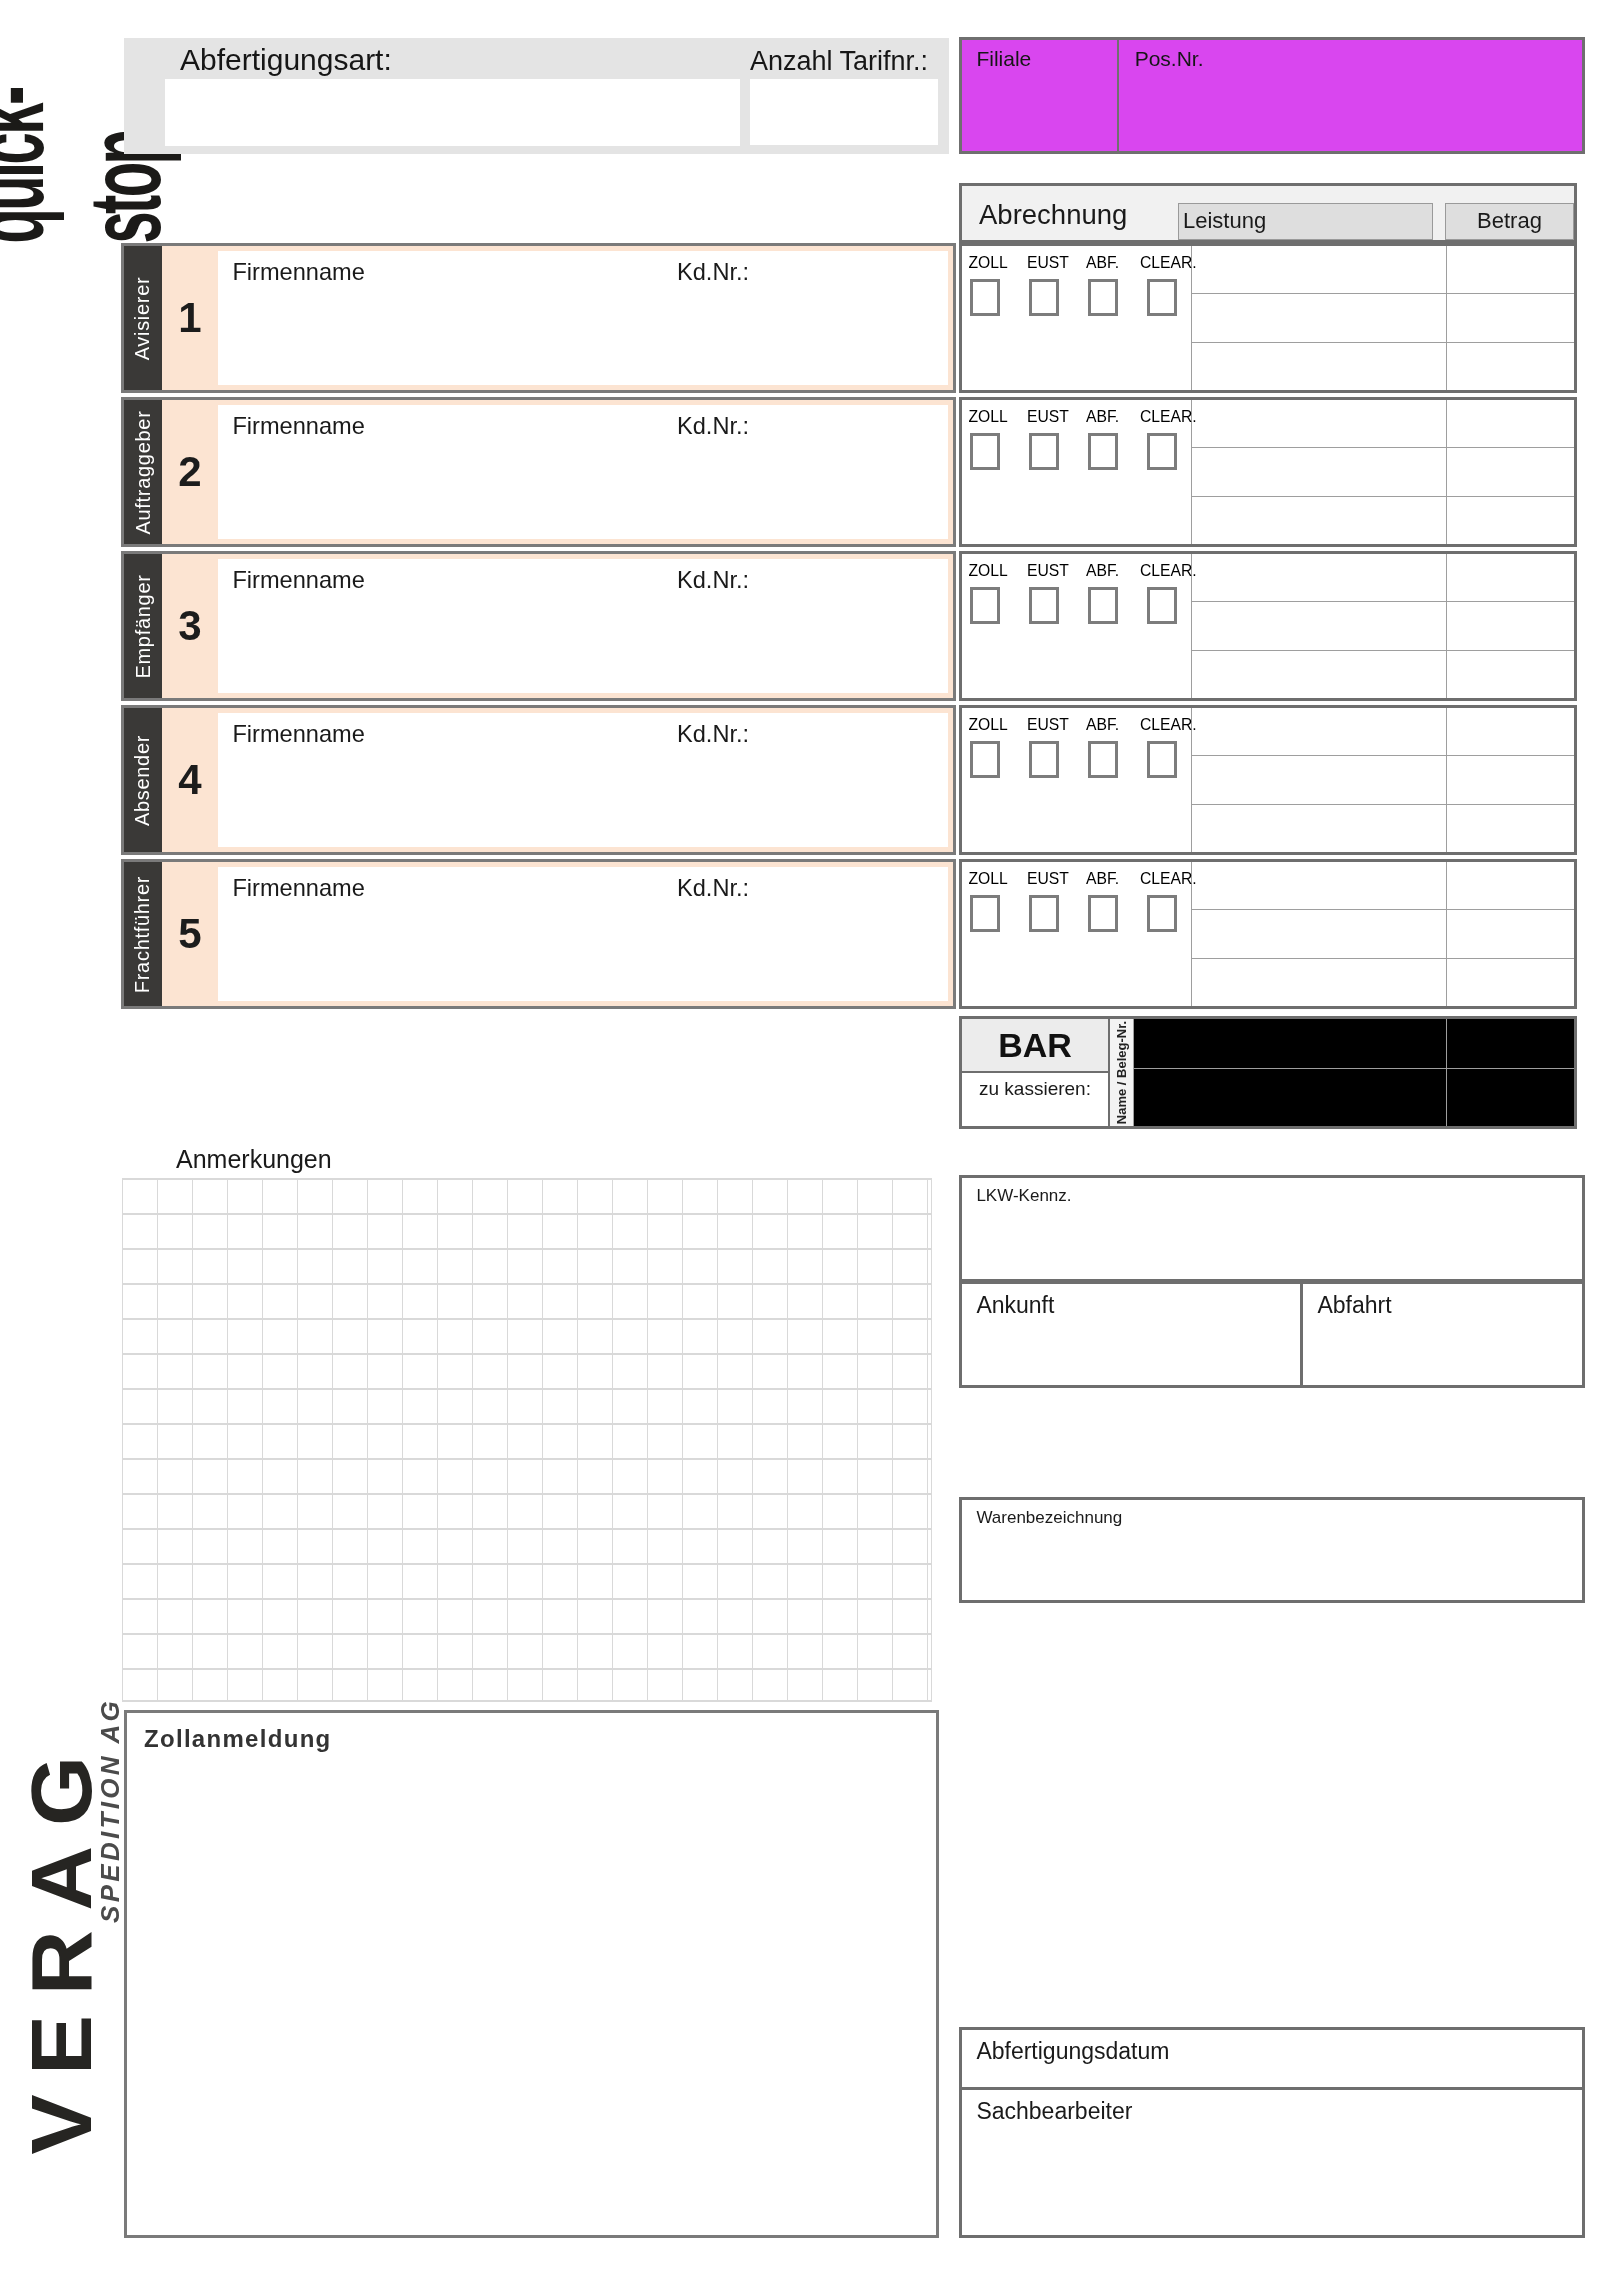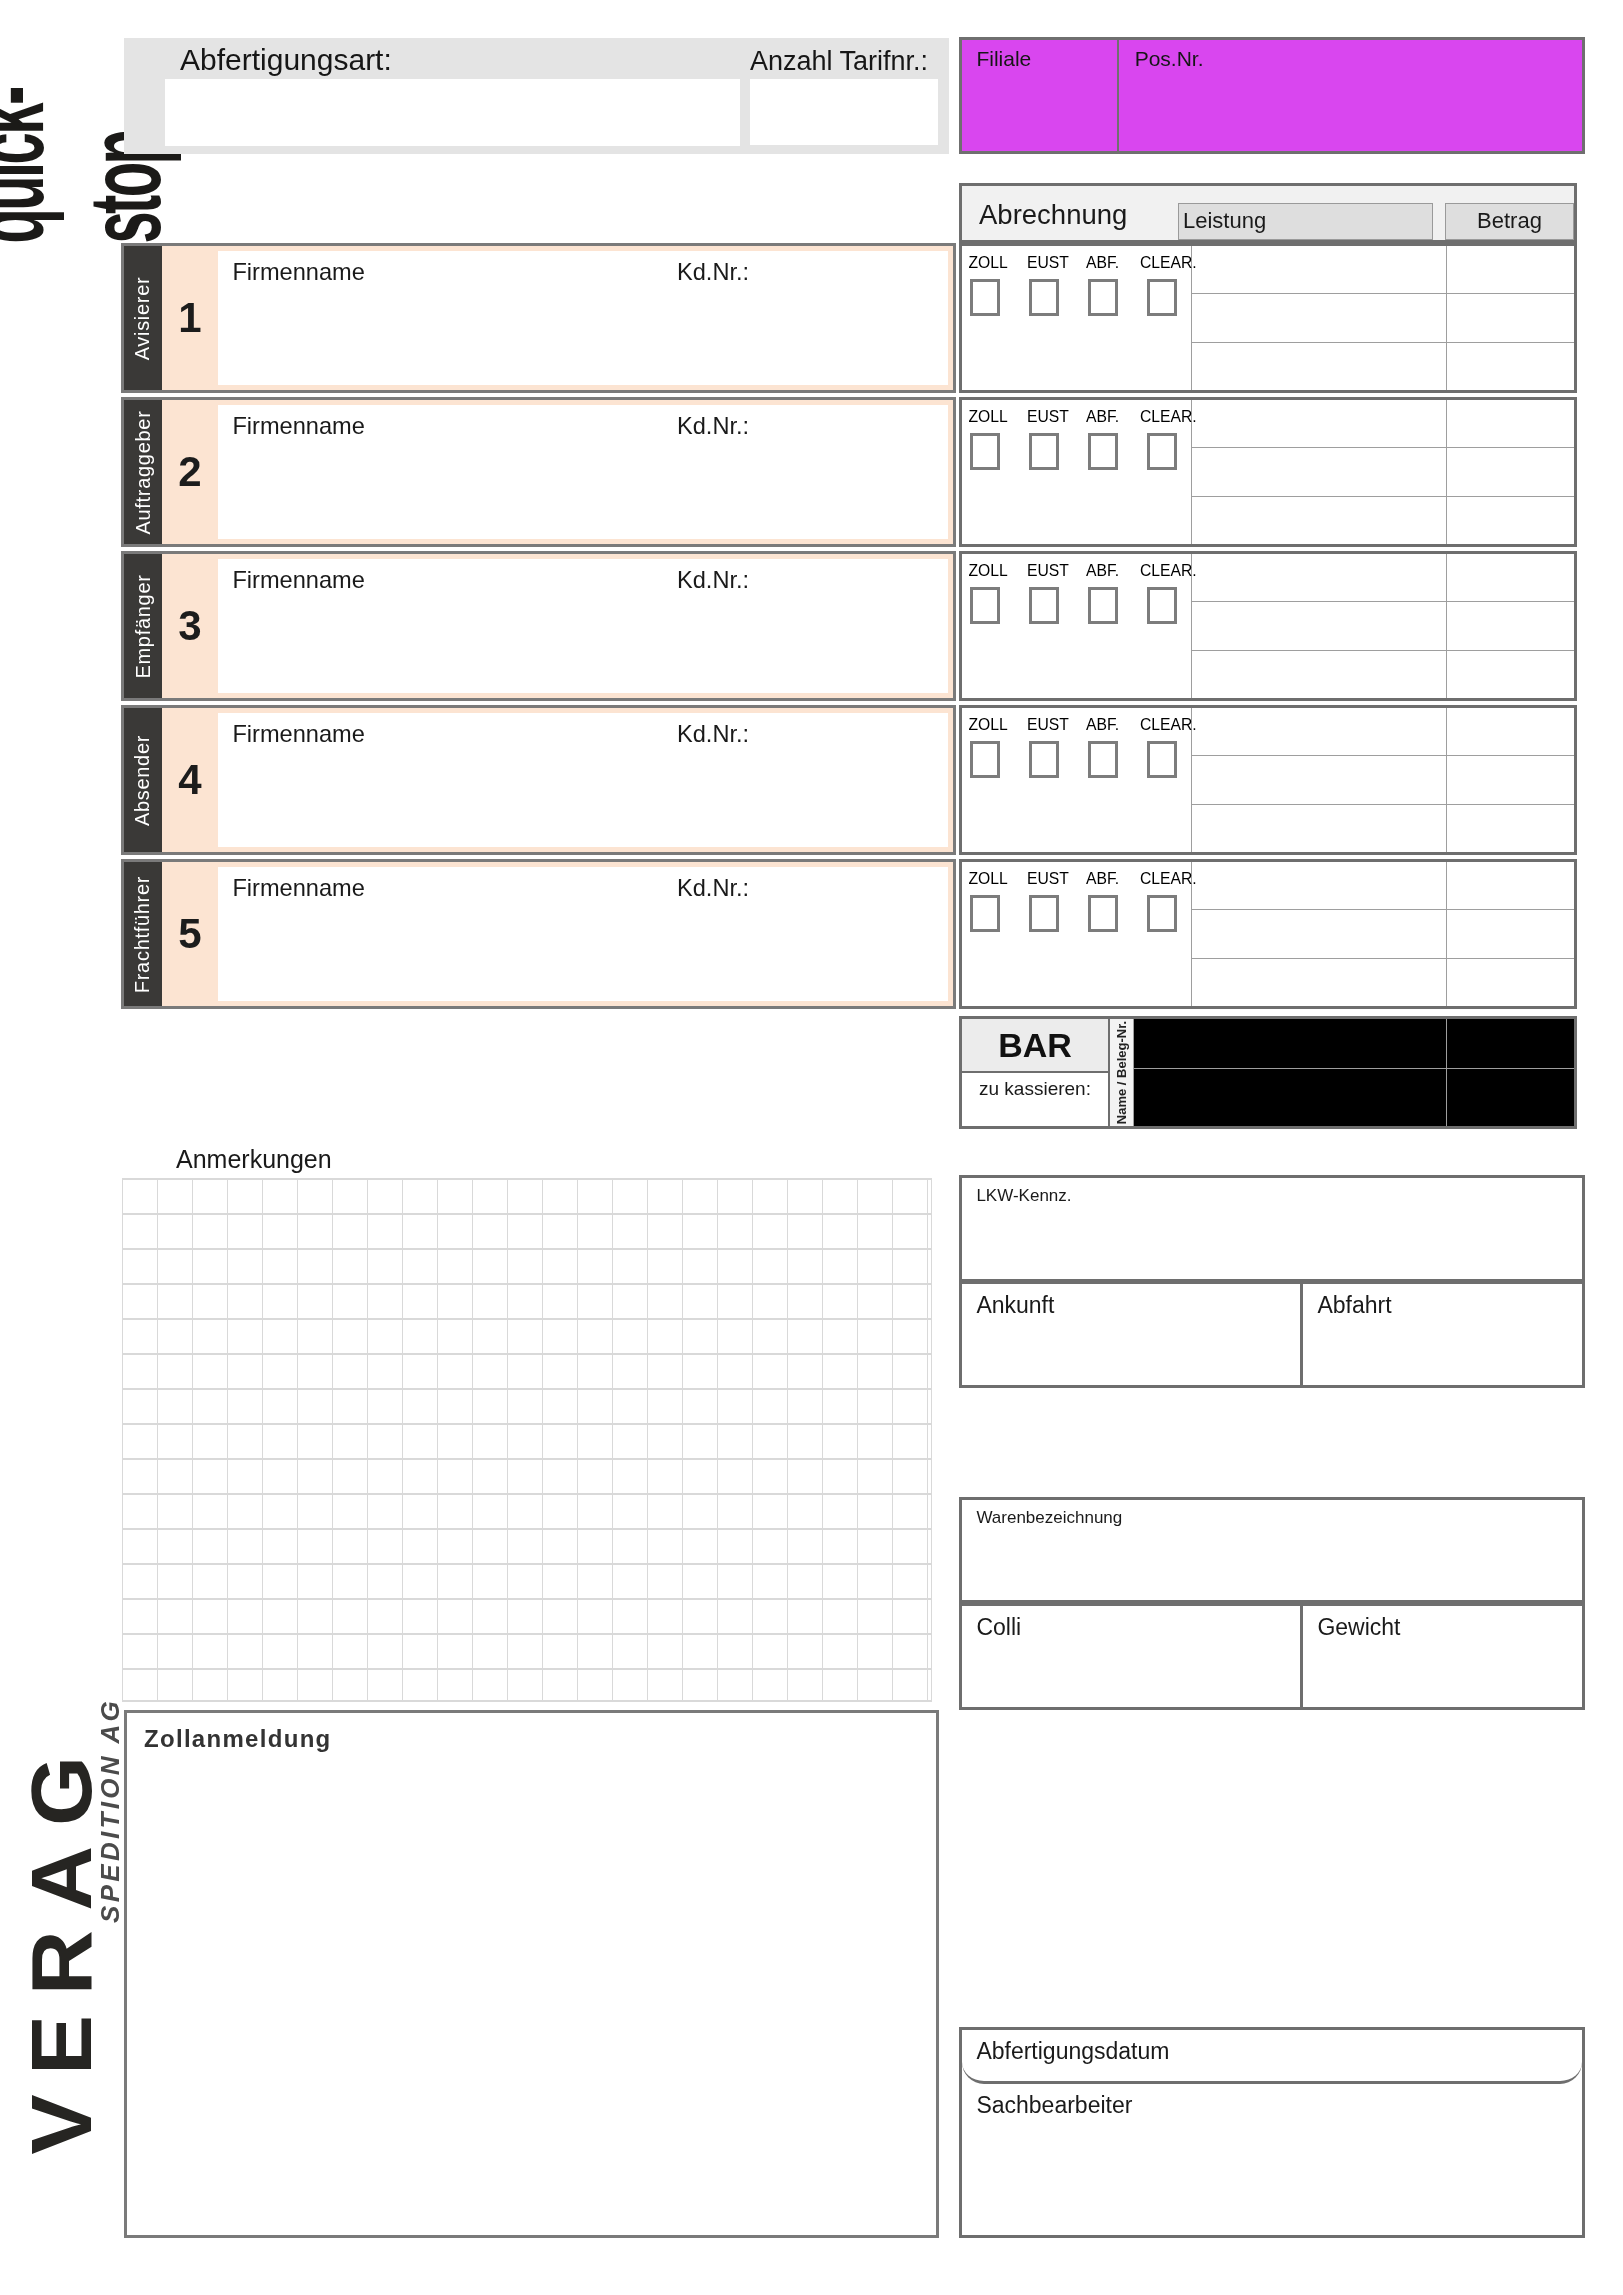--- a/index.html
+++ b/index.html
@@ -90,21 +90,21 @@
   
   .rbox{position:absolute;left:959px;width:626px;background:#fff;border:3.3px solid #6e6e6e;box-sizing:border-box;}
   .rbox .lbl, .cell2 .lbl{position:absolute;left:14.4px;top:7.9px;font-size:17px;}
   .splitbox{position:absolute;left:959px;width:626px;background:#fff;border:3.3px solid #6e6e6e;
       box-sizing:border-box;display:flex;}
   .splitbox .c1{width:341px;border-right:3.3px solid #6e6e6e;box-sizing:border-box;position:relative;}
   .splitbox .c2{flex:1;position:relative;}
   .splitbox .lbl{position:absolute;left:14.4px;top:7.9px;font-size:23px;}
   .vsplit{position:absolute;left:959px;width:626px;background:#fff;border:3.3px solid #6e6e6e;
       box-sizing:border-box;display:flex;flex-direction:column;}
-  .vsplit .v1{height:54px;border-bottom:3.3px solid #6e6e6e;box-sizing:border-box;position:relative;border-radius:22px;}
+  .vsplit .v1{height:60px;border-bottom:3.3px solid #6e6e6e;box-sizing:border-box;position:relative;}
   .vsplit .v2{flex:1;position:relative;}
   .vsplit .lbl{position:absolute;left:14.4px;top:7.9px;font-size:23px;}
 
   
   .zoll-box{position:absolute;left:124px;top:1710px;width:815px;height:528px;background:#fff;
       border:3.3px solid #7a7a7a;box-sizing:border-box;}
   .zoll-box .lbl{position:absolute;left:17px;top:11.8px;font-size:24px;font-weight:600;
       letter-spacing:1.3px;color:#333;}
 </style>
 </head>
@@ -359,28 +359,20 @@
       <span class="lbl">Ankunft</span>
     </div>
     <div class="c2">
       <span class="lbl">Abfahrt</span>
     </div>
   </div>
 
   <div class="rbox" style="top:1497px;height:106px;">
     <span class="lbl">Warenbezeichnung</span>
   </div>
-  <div class="splitbox" style="top:1603px;height:107px;">
-    <div class="c1">
-      <span class="lbl">Colli</span>
-    </div>
-    <div class="c2">
-      <span class="lbl">Gewicht</span>
-    </div>
-  </div>
 
   <div class="zoll-box">
     <span class="lbl">Zollanmeldung</span>
   </div>
 
   <div class="vsplit" style="top:2027px;height:211px;">
     <div class="v1">
       <span class="lbl">Abfertigungsdatum</span>
     </div>
     <div class="v2 cell2">

